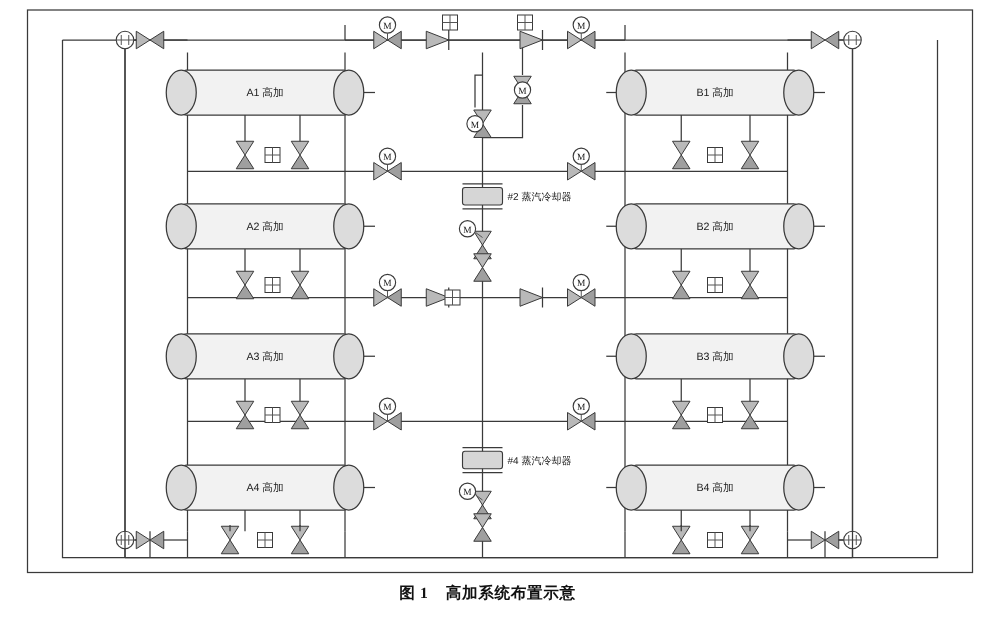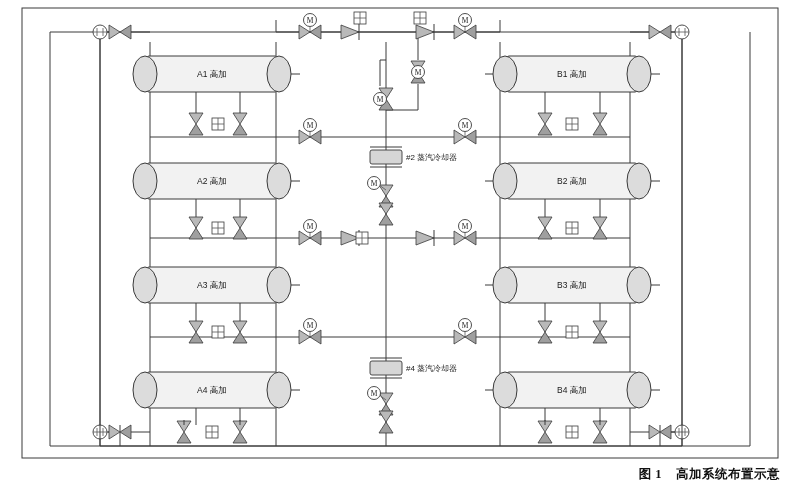--- a/index.html
+++ b/index.html
@@ -47,21 +47,21 @@
   .lbl-cooler {
     font-family: "Liberation Sans", sans-serif;
     font-size: 8px;
     fill: #1a1a1a;
   }
   .caption {
     position: absolute;
     left: 0;
     top: 466px;
     width: 780px;
-    text-align: right;
+    text-align: center;
     font-family: "Liberation Serif", serif;
     font-size: 12.5px;
     font-weight: bold;
     color: #111;
     letter-spacing: 0.5px;
   }
   .caption .cap-num { margin-right: 14px; }
 </style>
 </head>
 <body>

